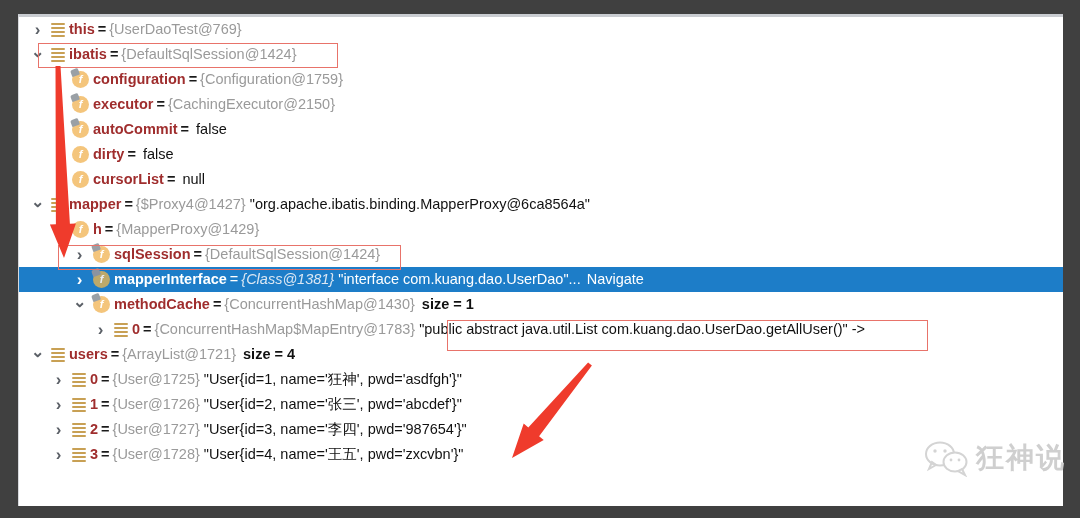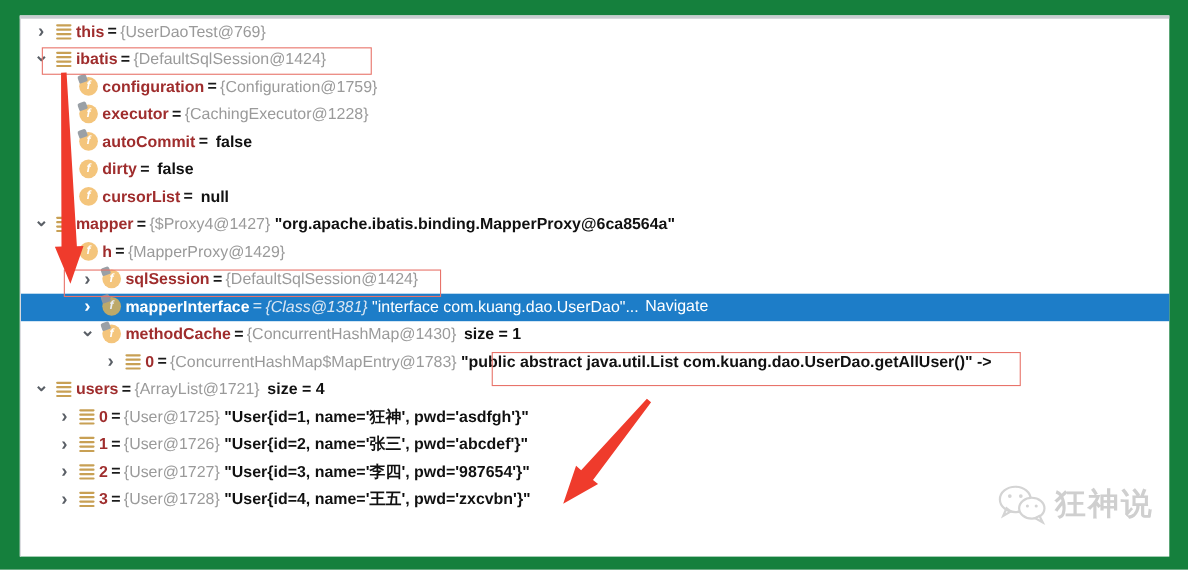--- a/index.html
+++ b/index.html
@@ -9,21 +9,21 @@
     width: 1080px;
     height: 518px;
     overflow: hidden;
     font-family: "Liberation Sans", sans-serif;
   }
 
   #root {
     position: relative;
     width: 1080px;
     height: 518px;
-    background: #15803d;
+    background: #404040;
   }
 
   
   #panel {
     position: absolute;
     left: 18px;
     top: 14px;
     width: 1045px;
     height: 492px;
     background: #ffffff;
@@ -138,21 +138,21 @@
   }
   .row.selected .eq { color: #ffffff; font-weight: normal; }
 
   .ref {
     color: #9a9a9a;
   }
   .row.selected .ref { color: #dbe7f3; font-style: italic; }
 
   .strval {
     color: #111111;
-    font-weight: bold;
+    font-weight: normal;
   }
   .row.selected .strval { color: #ffffff; font-weight: normal; }
 
   .size {
     color: #111111;
     font-weight: bold;
     margin-left: 7px;
   }
 
   .navigate {
@@ -183,21 +183,21 @@
     right: 14px;
     bottom: 6px;
     width: 176px;
     height: 78px;
     text-align: center;
     user-select: none;
   }
   #wm-row {
     display: flex;
     align-items: center;
-    justify-content: center;
+    justify-content: flex-end;
     gap: 6px;
     height: 48px;
   }
   #wm-text {
     font-family: "DejaVu Sans", sans-serif;
     font-size: 28px;
     color: #cfcfcf;
     letter-spacing: 2px;
     font-weight: bold;
   }
@@ -211,21 +211,21 @@
 </head>
 <body>
 
 <div id="root">
 
   <div id="panel">
     <div id="tree">
         <div class="row" id="row-this"><span style="display: inline-block; width: 12px;"></span><span class="twisty" style="font-size: 17px;">›</span><span style="display: inline-block; width: 7px;"></span><span class="ic-var"><i></i><i></i><i></i><i></i></span><span class="name">this</span><span class="eq">=</span><span class="ref">{UserDaoTest@769}</span></div>
         <div class="row" id="row-session"><span style="display: inline-block; width: 12px;"></span><span class="twisty" style="font-size: 16px; top: -4px;">⌄</span><span style="display: inline-block; width: 7px;"></span><span class="ic-var"><i></i><i></i><i></i><i></i></span><span class="name">ibatis</span><span class="eq">=</span><span class="ref">{DefaultSqlSession@1424}</span></div>
         <div class="row" id="row-configuration"><span style="display: inline-block; width: 33px;"></span><span class="twisty" style="font-size: 17px;">›</span><span style="display: inline-block; width: 7px;"></span><span class="ic-field locked"><span>f</span></span><span class="name">configuration</span><span class="eq">=</span><span class="ref">{Configuration@1759}</span></div>
-        <div class="row" id="row-executor"><span style="display: inline-block; width: 33px;"></span><span class="twisty" style="font-size: 17px;">›</span><span style="display: inline-block; width: 7px;"></span><span class="ic-field locked"><span>f</span></span><span class="name">executor</span><span class="eq">=</span><span class="ref">{CachingExecutor@1228}</span></div>
+        <div class="row" id="row-executor"><span style="display: inline-block; width: 33px;"></span><span class="twisty" style="font-size: 17px;">›</span><span style="display: inline-block; width: 7px;"></span><span class="ic-field locked"><span>f</span></span><span class="name">executor</span><span class="eq">=</span><span class="ref">{CachingExecutor@2150}</span></div>
         <div class="row" id="row-autoCommit"><span style="display: inline-block; width: 33px;"></span><span class="twisty blank">&nbsp;</span><span style="display: inline-block; width: 7px;"></span><span class="ic-field locked"><span>f</span></span><span class="name">autoCommit</span><span class="eq">=</span><span>&nbsp;</span><span class="strval">false</span></div>
         <div class="row" id="row-dirty"><span style="display: inline-block; width: 33px;"></span><span class="twisty blank">&nbsp;</span><span style="display: inline-block; width: 7px;"></span><span class="ic-field"><span>f</span></span><span class="name">dirty</span><span class="eq">=</span><span>&nbsp;</span><span class="strval">false</span></div>
         <div class="row" id="row-cursorList"><span style="display: inline-block; width: 33px;"></span><span class="twisty blank">&nbsp;</span><span style="display: inline-block; width: 7px;"></span><span class="ic-field"><span>f</span></span><span class="name">cursorList</span><span class="eq">=</span><span>&nbsp;</span><span class="strval">null</span></div>
         <div class="row" id="row-mapper"><span style="display: inline-block; width: 12px;"></span><span class="twisty" style="font-size: 16px; top: -4px;">⌄</span><span style="display: inline-block; width: 7px;"></span><span class="ic-var"><i></i><i></i><i></i><i></i></span><span class="name">mapper</span><span class="eq">=</span><span class="ref">{$Proxy4@1427}</span><span>&nbsp;</span><span class="strval">"org.apache.ibatis.binding.MapperProxy@6ca8564a"</span></div>
         <div class="row" id="row-h"><span style="display: inline-block; width: 33px;"></span><span class="twisty" style="font-size: 16px; top: -4px;">⌄</span><span style="display: inline-block; width: 7px;"></span><span class="ic-field"><span>f</span></span><span class="name">h</span><span class="eq">=</span><span class="ref">{MapperProxy@1429}</span></div>
         <div class="row" id="row-sqlSession"><span style="display: inline-block; width: 54px;"></span><span class="twisty" style="font-size: 17px;">›</span><span style="display: inline-block; width: 7px;"></span><span class="ic-field locked"><span>f</span></span><span class="name">sqlSession</span><span class="eq">=</span><span class="ref">{DefaultSqlSession@1424}</span></div>
         <div class="row selected" id="row-mapperInterface"><span style="display: inline-block; width: 54px;"></span><span class="twisty" style="font-size: 17px;">›</span><span style="display: inline-block; width: 7px;"></span><span class="ic-field locked"><span>f</span></span><span class="name">mapperInterface</span><span class="eq">=</span><span class="ref">{Class@1381}</span><span>&nbsp;</span><span class="strval">"interface com.kuang.dao.UserDao"...</span><span class="navigate">Navigate</span></div>
         <div class="row" id="row-methodCache"><span style="display: inline-block; width: 54px;"></span><span class="twisty" style="font-size: 16px; top: -4px;">⌄</span><span style="display: inline-block; width: 7px;"></span><span class="ic-field locked"><span>f</span></span><span class="name">methodCache</span><span class="eq">=</span><span class="ref">{ConcurrentHashMap@1430}</span><span class="size">size = 1</span></div>
         <div class="row" id="row-entry0"><span style="display: inline-block; width: 75px;"></span><span class="twisty" style="font-size: 17px;">›</span><span style="display: inline-block; width: 7px;"></span><span class="ic-var"><i></i><i></i><i></i><i></i></span><span class="name">0</span><span class="eq">=</span><span class="ref">{ConcurrentHashMap$MapEntry@1783}</span><span>&nbsp;</span><span class="strval">"public abstract java.util.List com.kuang.dao.UserDao.getAllUser()" -&gt;</span></div>
         <div class="row" id="row-users"><span style="display: inline-block; width: 12px;"></span><span class="twisty" style="font-size: 16px; top: -4px;">⌄</span><span style="display: inline-block; width: 7px;"></span><span class="ic-var"><i></i><i></i><i></i><i></i></span><span class="name">users</span><span class="eq">=</span><span class="ref">{ArrayList@1721}</span><span class="size">size = 4</span></div>

